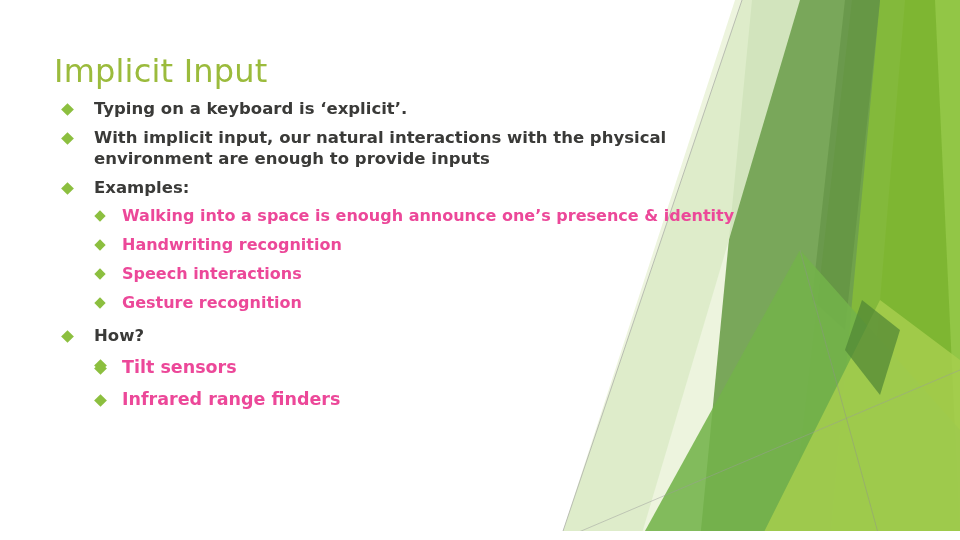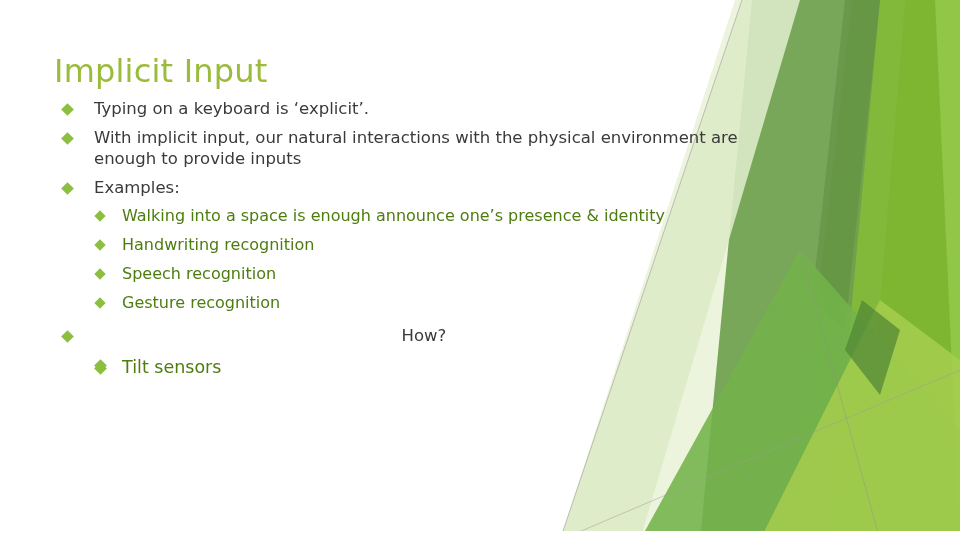--- a/index.html
+++ b/index.html
@@ -40,20 +40,21 @@
     color: #9BBB3C;
     white-space: nowrap;
   }
 
   
   #body {
     position: absolute;
     left: 54px;
     top: 98px;
     width: 700px;
+    font-weight: bold;
   }
 
   .lvl1 {
     position: relative;
     padding-left: 40px;
     color: #3A3A38;
     font-size: 16.5px;
     line-height: 21px;
     margin-bottom: 8px;
   }
@@ -63,21 +64,21 @@
     top: 7px;
     width: 9px;
     height: 9px;
     background: #8CBF3F;
     transform: rotate(45deg);
   }
 
   .lvl2 {
     position: relative;
     padding-left: 68px;
-    color: #4d7c0f;
+    color: #ec4899;
     font-size: 16px;
     line-height: 20px;
     margin-bottom: 9px;
   }
   .lvl2 > .dia {
     position: absolute;
     left: 42px;
     top: 6px;
     width: 8px;
     height: 8px;
@@ -90,21 +91,21 @@
     font-size: 17.5px;
     line-height: 21px;
     margin-bottom: 11px;
   }
   .lvl2.big > .dia {
     width: 9px;
     height: 9px;
     top: 7px;
   }
 
-  .grp-how { margin-top: 12px; text-align: center; }
+  .grp-how { margin-top: 12px; }
   .grp-examples { margin-top: 2px; }
   .sub-first { margin-top: 6px; }
 </style>
 </head>
 <body>
 
 <div id="slide">
 
   <svg id="decor" viewBox="0 0 960 540" preserveAspectRatio="none">
 
@@ -155,21 +156,21 @@
       <span>Walking into a space is enough announce one’s presence &amp; identity</span>
     </div>
 
     <div class="lvl2">
       <span class="dia"></span>
       <span>Handwriting recognition</span>
     </div>
 
     <div class="lvl2">
       <span class="dia"></span>
-      <span>Speech recognition</span>
+      <span>Speech interactions</span>
     </div>
 
     <div class="lvl2">
       <span class="dia"></span>
       <span>Gesture recognition</span>
     </div>
 
     <div class="lvl1 grp-how">
       <span class="dia"></span>
       <span>How?</span>
@@ -178,15 +179,19 @@
 
     <div class="lvl2 big">
       <span class="dia"></span>
     </div>
 
     <div class="lvl2 big">
       <span class="dia"></span>
       <span>Tilt sensors</span>
     </div>
 
+    <div class="lvl2 big">
+      <span class="dia"></span>
+      <span>Infrared range finders</span>
+    </div>
 
   </div>
 </div>
 
 </body></html>

